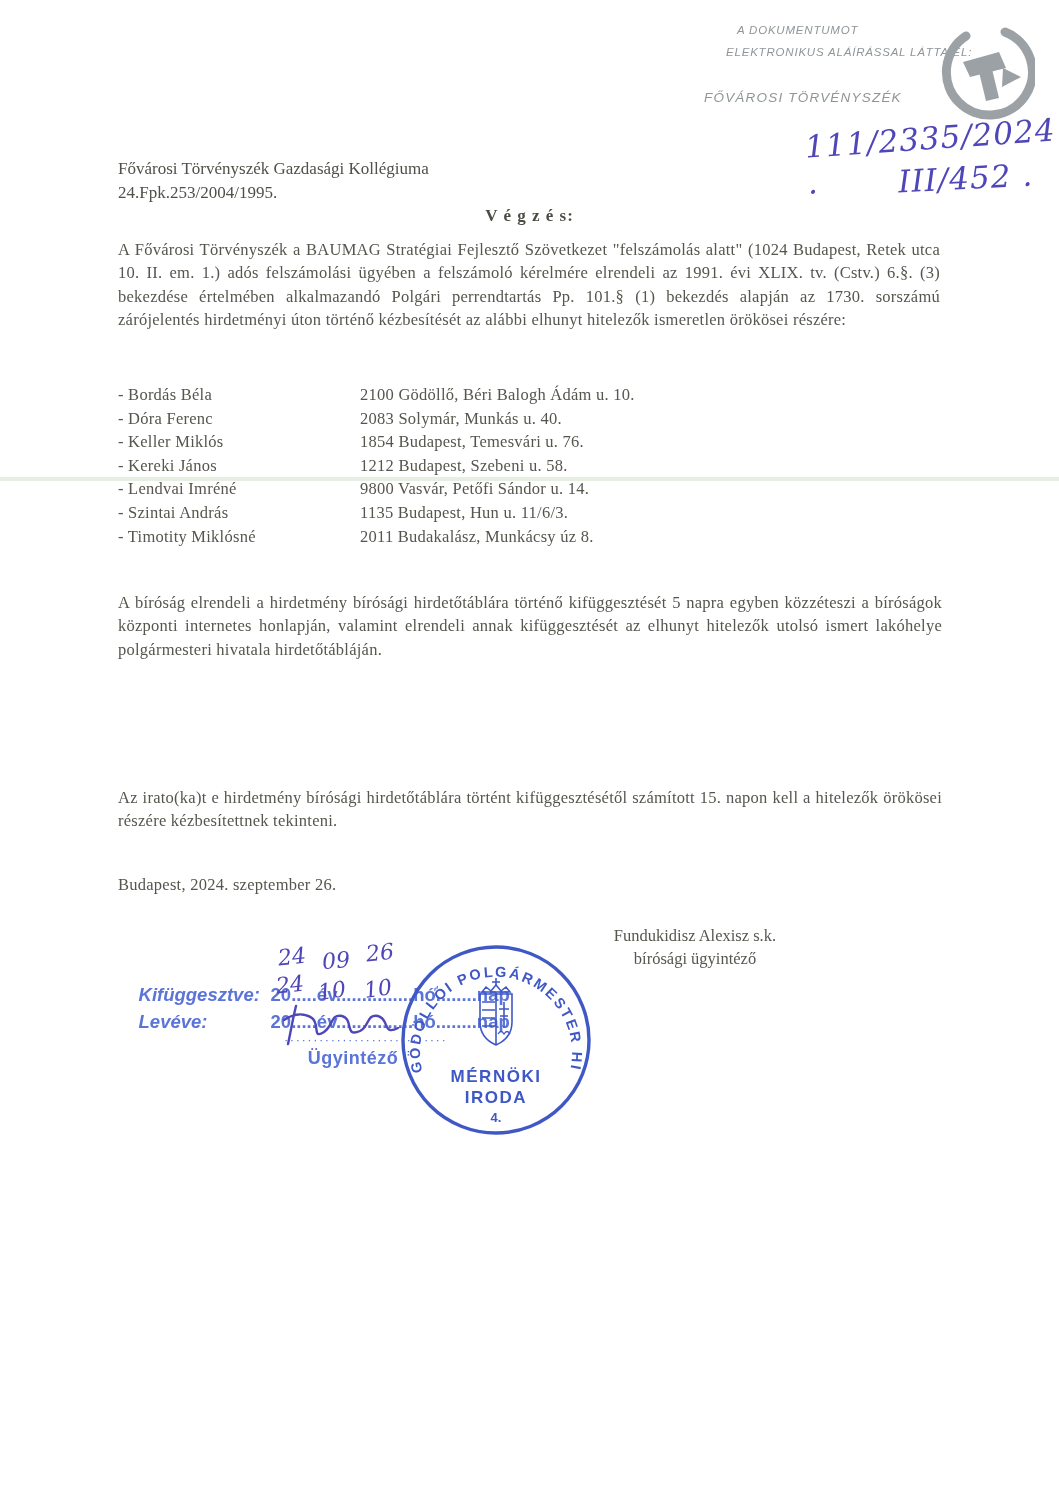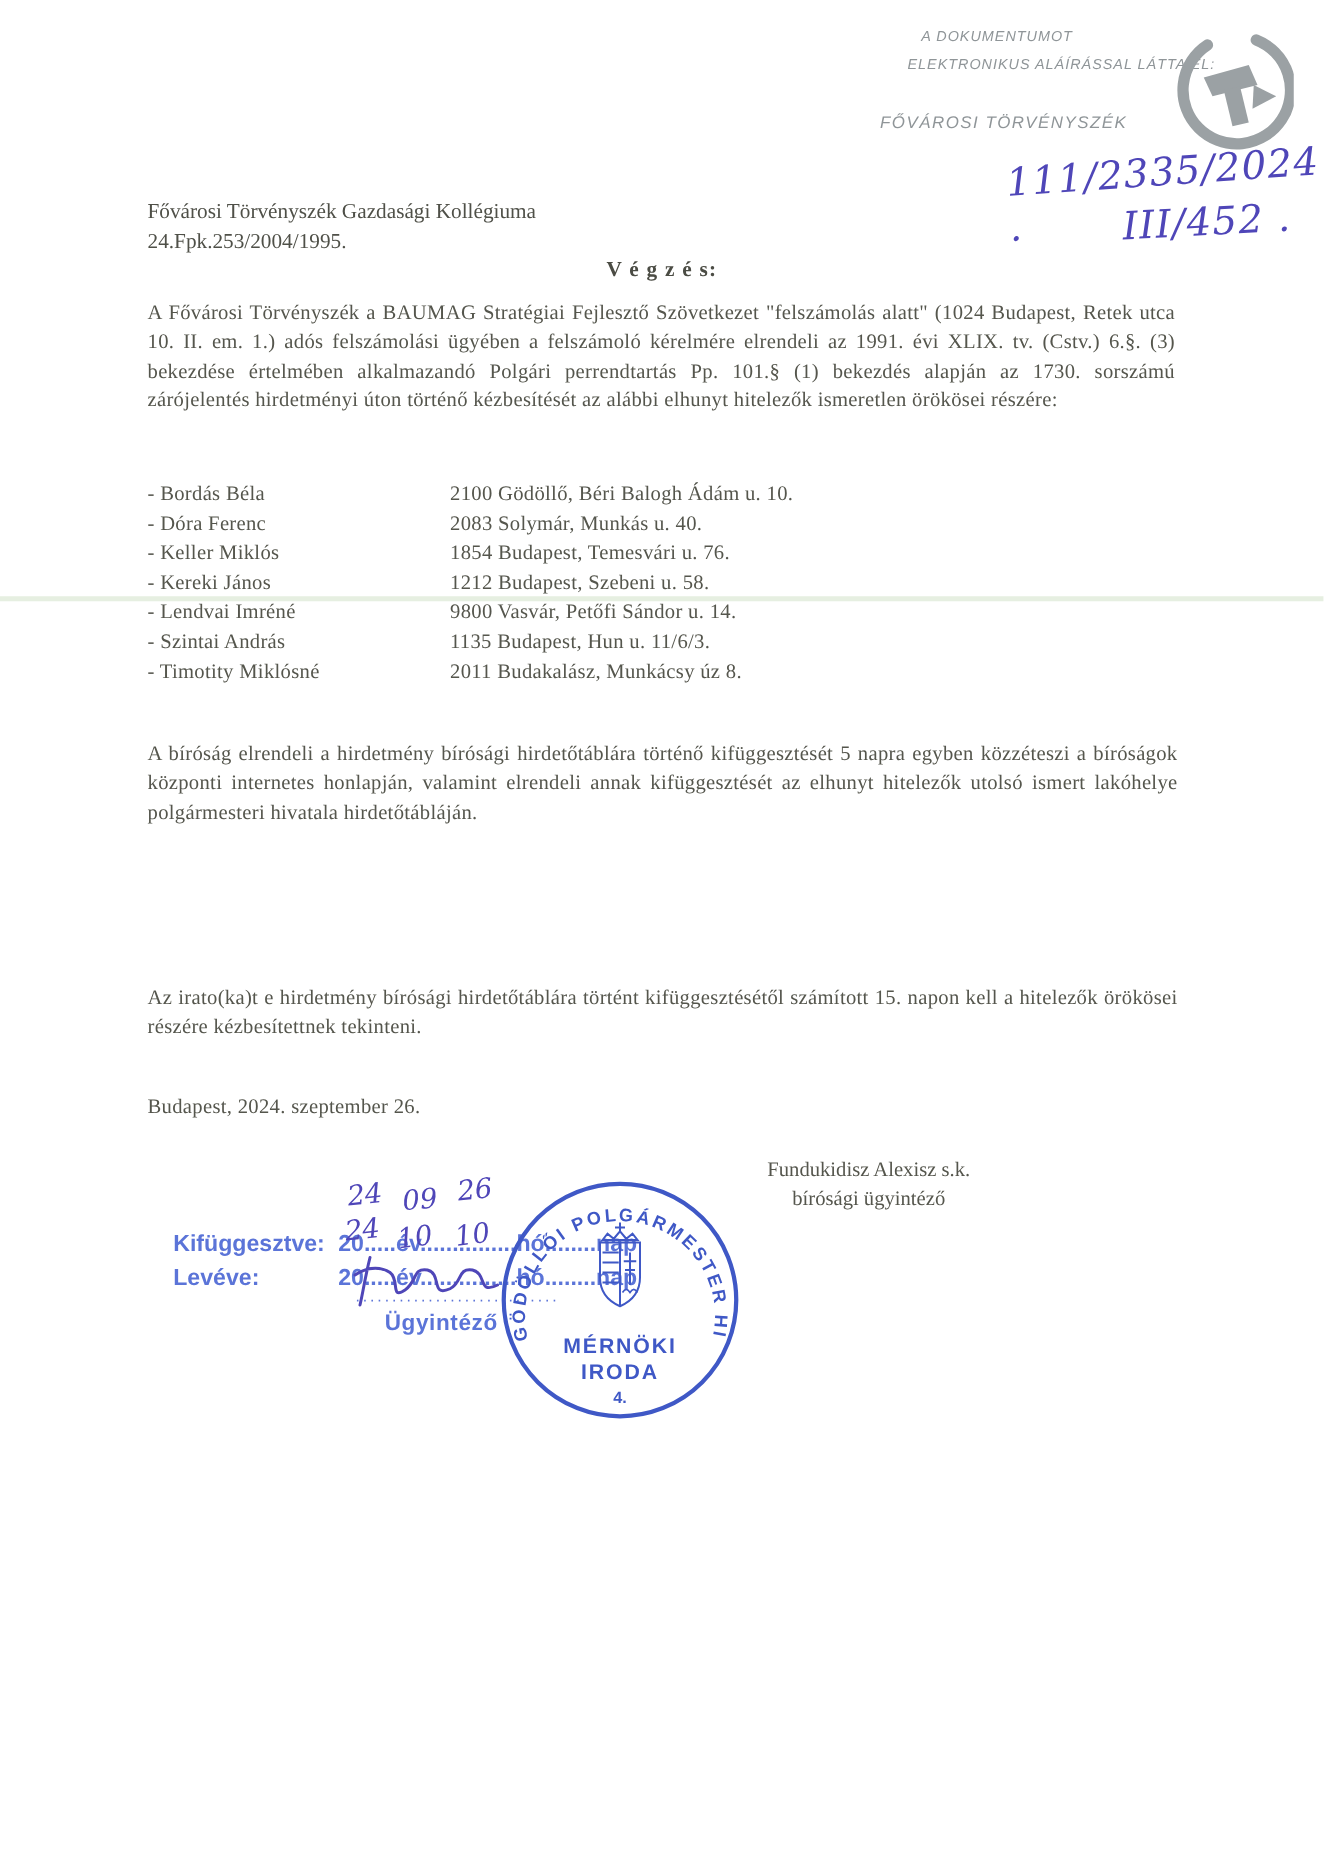--- a/index.html
+++ b/index.html
@@ -17,21 +17,21 @@
   .esig{font-family:"Liberation Sans", sans-serif;font-style:italic;color:#8f9598;letter-spacing:.8px;}
   .esig1{font-size:11.5px;}
   .esig2{font-size:11.5px;}
   .esig3{font-size:13.5px;letter-spacing:1.2px;}
   
   .hand{font-family:"DejaVu Serif", serif;font-style:italic;color:#4f46b8;}
   .hand-big{font-size:31px;letter-spacing:1px;}
   .hand-sm{font-size:22px;}
   
   .bstamp{font-family:"Liberation Sans", sans-serif;font-weight:bold;color:#5b74d8;font-size:18.5px;white-space:pre;}
-  .bstamp .lbl{display:inline-block;width:132px;}
+  .bstamp .lbl{display:inline-block;width:132px;font-style:italic;}
   .dotline{font-family:"Liberation Sans", sans-serif;color:#5b74d8;font-size:13px;letter-spacing:1.5px;}
   .ugyintezo{font-family:"Liberation Sans", sans-serif;font-weight:bold;color:#5b74d8;font-size:18px;letter-spacing:.5px;text-align:center;width:110px;}
   
   .cred-row{display:flex;line-height:23.6px;}
   .cred-name{width:242px;flex:0 0 242px;}
   
   .artifact{height:4px;background:#e2ecdc;opacity:.85;width:1059px;}
   .signer{text-align:center;font-size:16.5px;line-height:23px;color:#55564d;}
 </style>
 </head>

